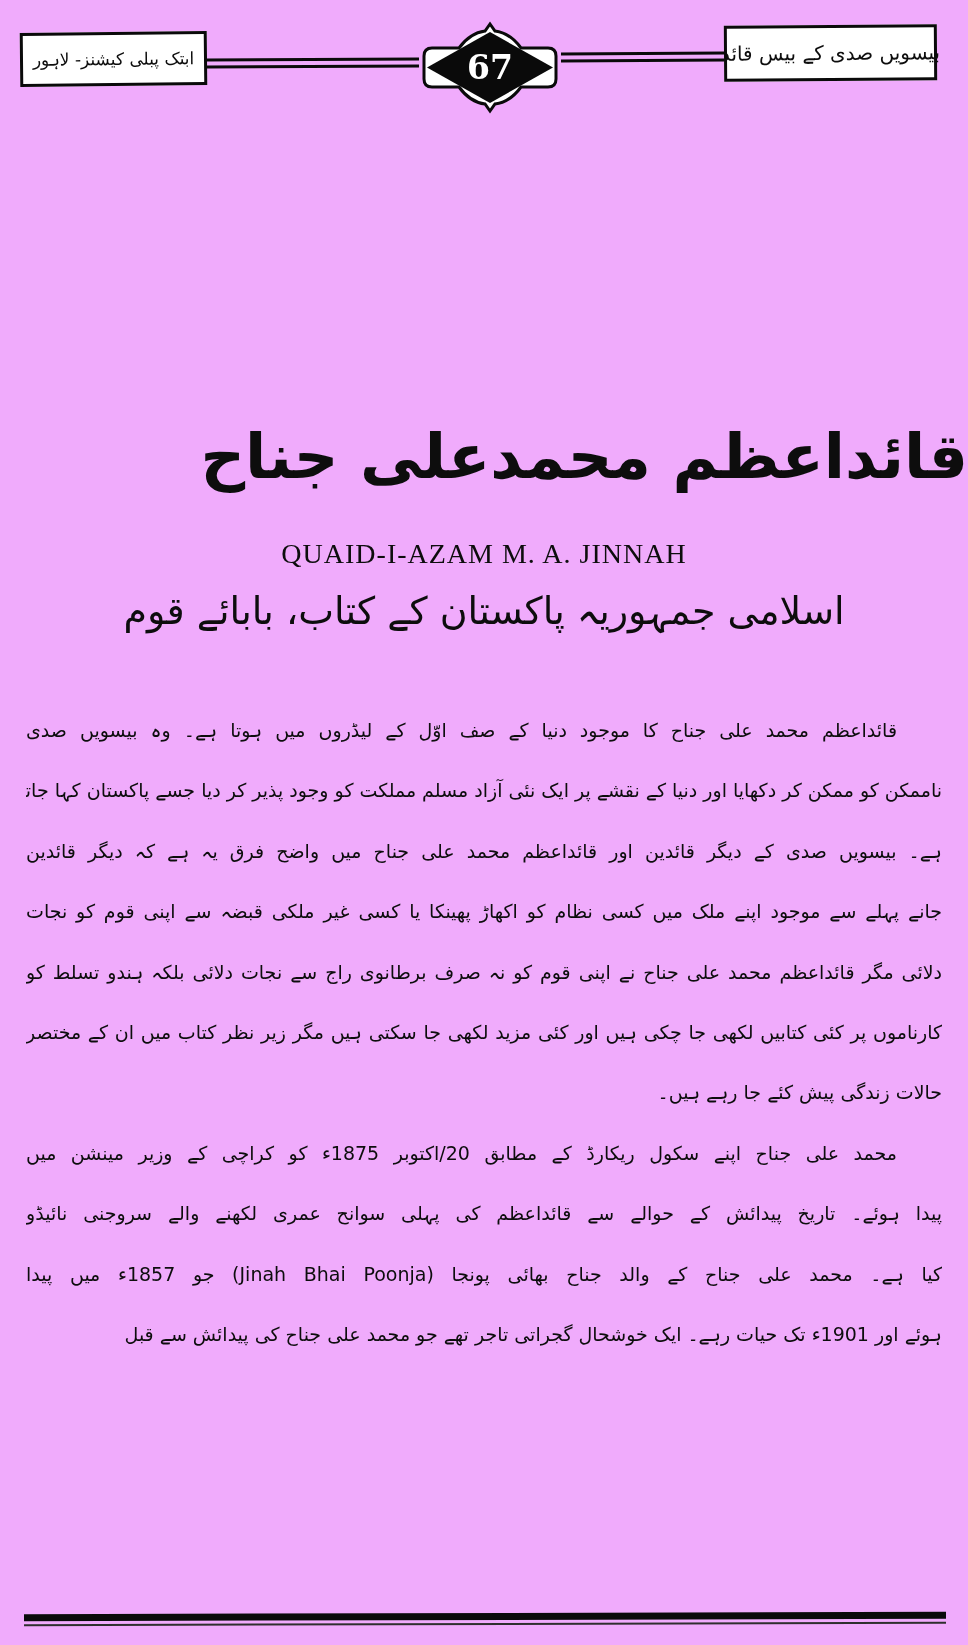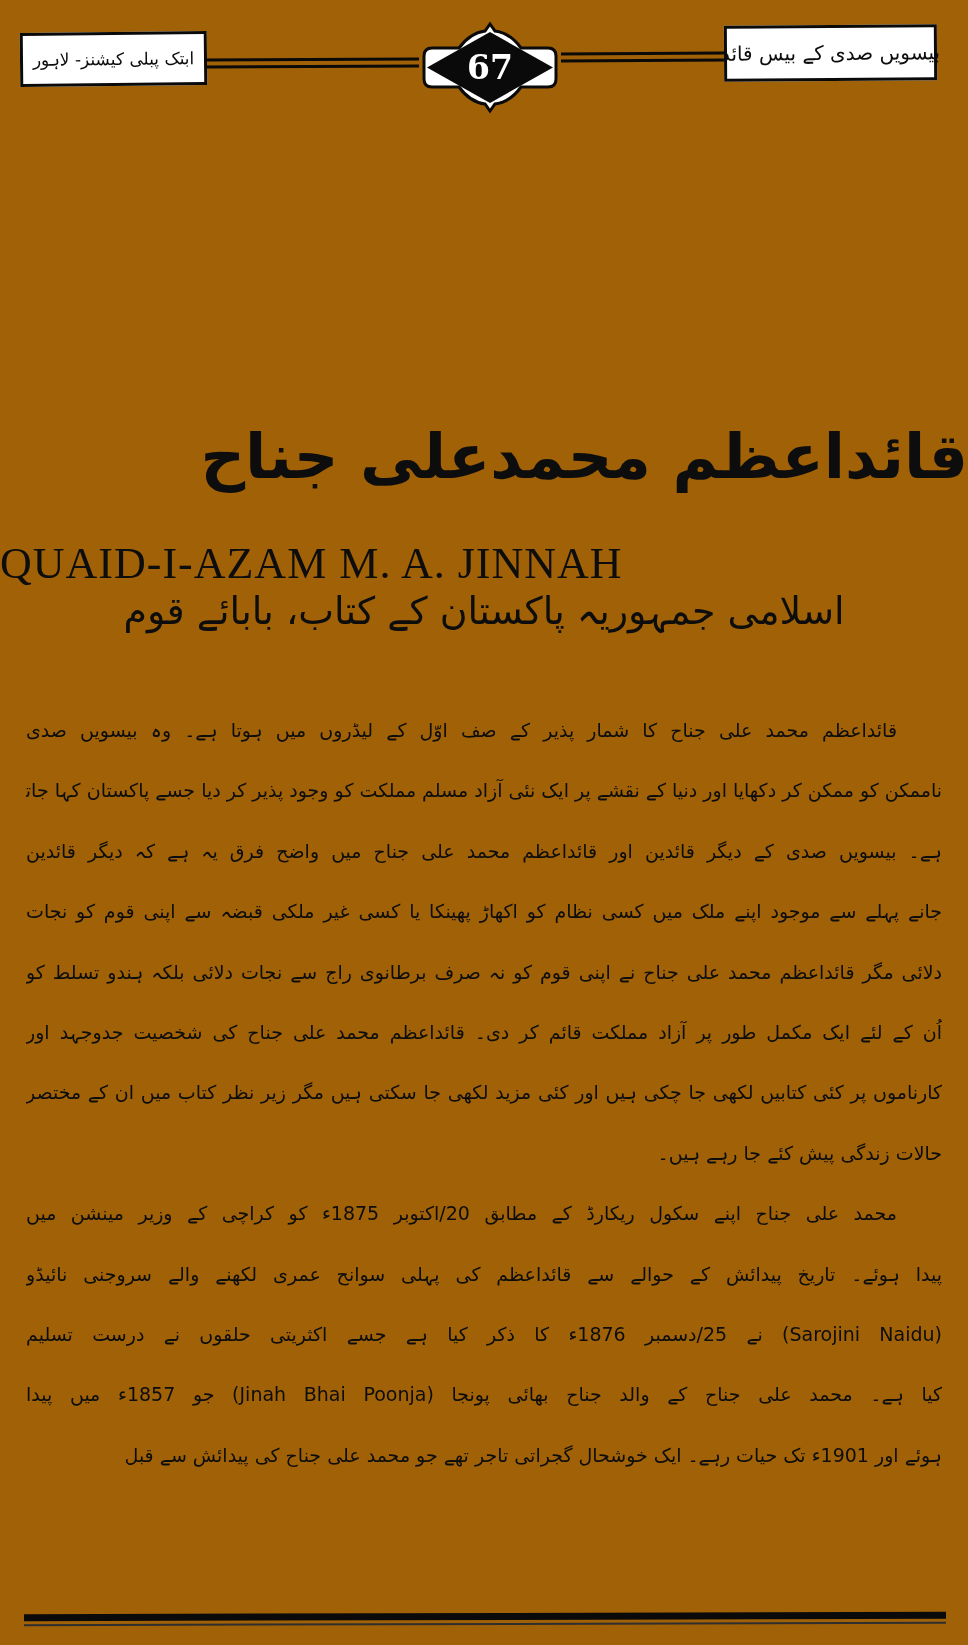--- a/index.html
+++ b/index.html
@@ -6,21 +6,21 @@
     margin: 0; padding: 0;
     width: 968px; height: 1645px;
     background: #ffffff;
     overflow: hidden;
     font-family: "DejaVu Sans", sans-serif;
     color: #0d0d0d;
   }
   #page {
     position: relative;
     width: 968px; height: 1645px;
-    background: #a16207;
+    background: #f0abfc;
   }
   
   .hdr-box {
     position: absolute;
     border: 3px solid #0a0a0a;
     background: #fff;
     display: flex; align-items: center; justify-content: center;
     direction: rtl;
     white-space: nowrap;
     box-sizing: border-box;
@@ -40,22 +40,23 @@
   
   #title-urdu {
     position: absolute; left: 0; right: 0; top: 392px;
     height: 136px; line-height: 130px;
     text-align: right; direction: rtl;
     font-size: 62px; font-weight: bold;
     letter-spacing: -1px;
   }
   #title-english {
     position: absolute; left: 0; right: 0; top: 538px;
+    text-align: center;
     font-family: "Liberation Serif", serif;
-    font-size: 44px; font-weight: 500;
+    font-size: 28px; font-weight: 500;
     letter-spacing: 1px;
   }
   #subtitle-urdu {
     position: absolute; left: 0; right: 0; top: 580px;
     text-align: center; direction: rtl;
     font-size: 38px; font-weight: 500;
     line-height: 62px;
   }
   
   #body-text {
@@ -107,30 +108,28 @@
     <span>بیسویں صدی کے بیس قائد</span>
   </div>
 
   <div id="title-urdu">قائداعظم محمدعلی جناح</div>
 
   <div id="title-english">QUAID-I-AZAM M. A. JINNAH</div>
 
   <div id="subtitle-urdu">اسلامی جمہوریہ پاکستان کے کتاب، بابائے قوم</div>
 
   <div id="body-text">
-      <div class="body-line indent">قائداعظم محمد علی جناح کا شمار پذیر کے صف اوّل کے لیڈروں میں ہوتا ہے۔ وہ بیسویں صدی</div>
+      <div class="body-line indent">قائداعظم محمد علی جناح کا موجود دنیا کے صف اوّل کے لیڈروں میں ہوتا ہے۔ وہ بیسویں صدی</div>
       <div class="body-line">ناممکن کو ممکن کر دکھایا اور دنیا کے نقشے پر ایک نئی آزاد مسلم مملکت کو وجود پذیر کر دیا جسے پاکستان کہا جاتا</div>
       <div class="body-line">ہے۔ بیسویں صدی کے دیگر قائدین اور قائداعظم محمد علی جناح میں واضح فرق یہ ہے کہ دیگر قائدین</div>
       <div class="body-line">جانے پہلے سے موجود اپنے ملک میں کسی نظام کو اکھاڑ پھینکا یا کسی غیر ملکی قبضہ سے اپنی قوم کو نجات</div>
       <div class="body-line">دلائی مگر قائداعظم محمد علی جناح نے اپنی قوم کو نہ صرف برطانوی راج سے نجات دلائی بلکہ ہندو تسلط کو</div>
-      <div class="body-line">اُن کے لئے ایک مکمل طور پر آزاد مملکت قائم کر دی۔ قائداعظم محمد علی جناح کی شخصیت جدوجہد اور</div>
       <div class="body-line">کارناموں پر کئی کتابیں لکھی جا چکی ہیں اور کئی مزید لکھی جا سکتی ہیں مگر زیر نظر کتاب میں ان کے مختصر</div>
       <div class="body-line para-last">حالات زندگی پیش کئے جا رہے ہیں۔</div>
       <div class="body-line indent">محمد علی جناح اپنے سکول ریکارڈ کے مطابق 20/اکتوبر 1875ء کو کراچی کے وزیر مینشن میں</div>
       <div class="body-line">پیدا ہوئے۔ تاریخ پیدائش کے حوالے سے قائداعظم کی پہلی سوانح عمری لکھنے والے سروجنی نائیڈو</div>
-      <div class="body-line">(Sarojini Naidu) نے 25/دسمبر 1876ء کا ذکر کیا ہے جسے اکثریتی حلقوں نے درست تسلیم</div>
       <div class="body-line">کیا ہے۔ محمد علی جناح کے والد جناح بھائی پونجا (Jinah Bhai Poonja) جو 1857ء میں پیدا</div>
       <div class="body-line para-last">ہوئے اور 1901ء تک حیات رہے۔ ایک خوشحال گجراتی تاجر تھے جو محمد علی جناح کی پیدائش سے قبل</div>
     </div>
 
   <div id="footer-rule"></div>
 
 </div>
 
 </body></html>

